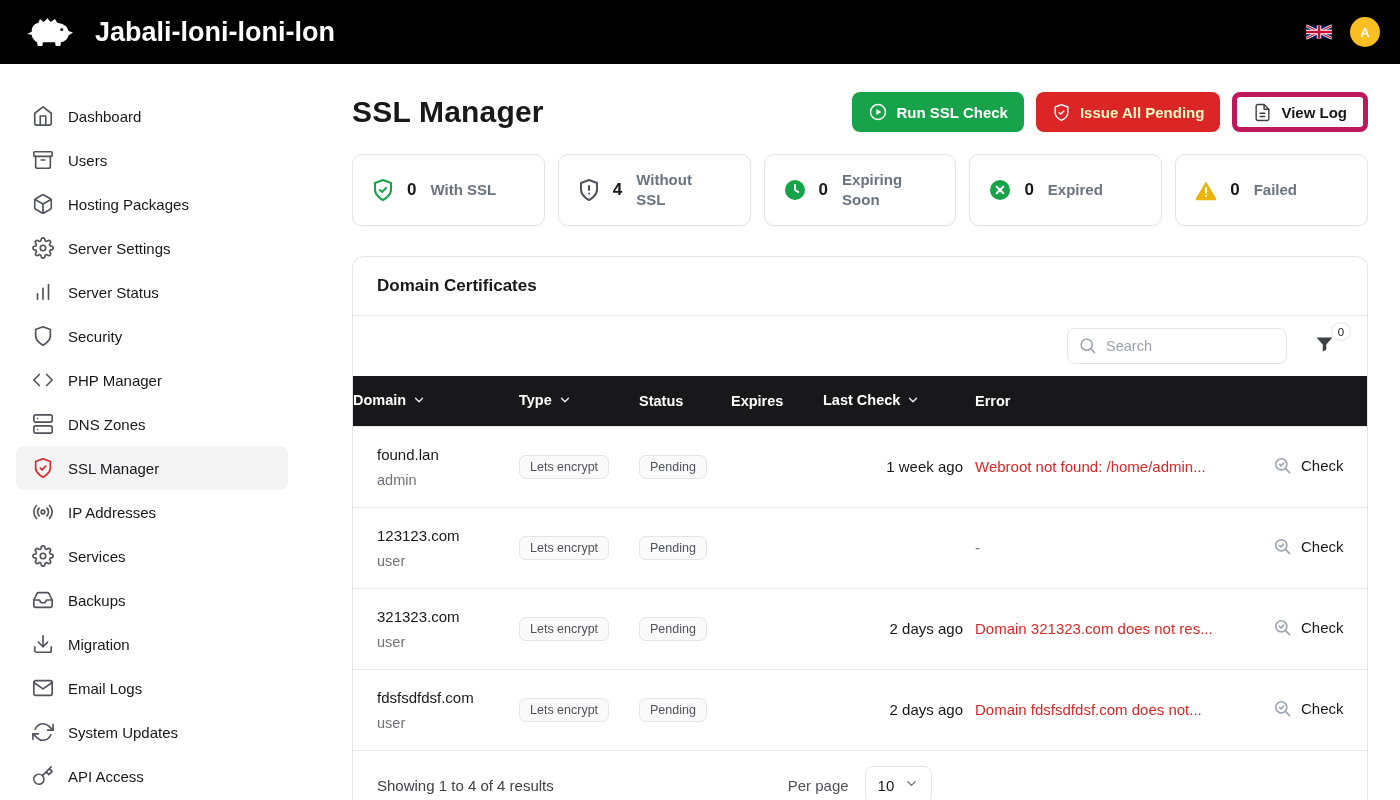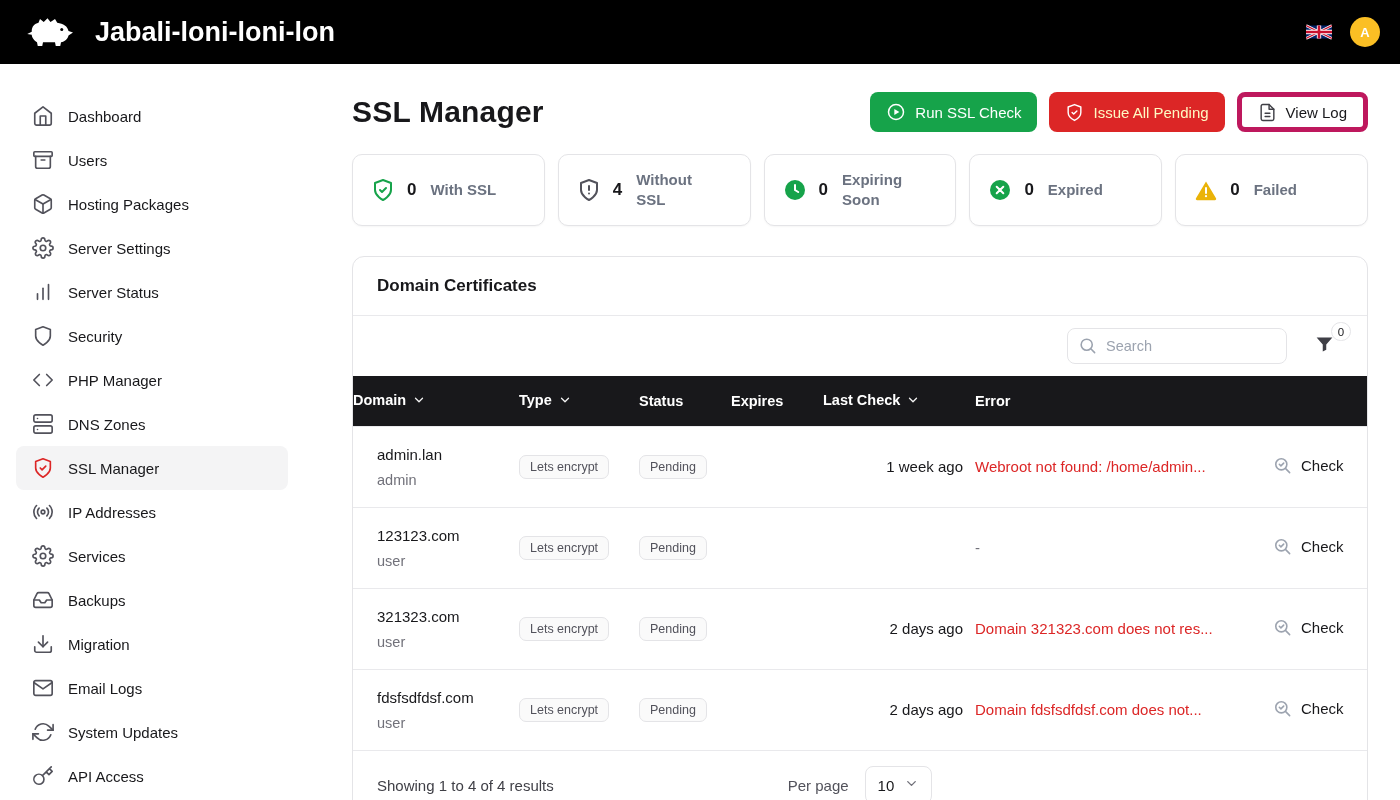--- a/index.html
+++ b/index.html
@@ -31,21 +31,21 @@
   .side-icon svg { display:block; }
 
   main { flex:1; padding:0 32px 0 48px; }
 
   
   .page-header { display:flex; align-items:center; justify-content:space-between;
     margin-top:28px; }
   .page-title { font-size:30px; font-weight:bold; margin:0; letter-spacing:.2px; }
   .actions { display:flex; gap:12px; }
   .btn { display:flex; align-items:center; gap:9px; height:40px; padding:0 16px;
-    border-radius:8px; font-size:15px; font-weight:400; border:none; cursor:pointer;
+    border-radius:8px; font-size:15px; font-weight:700; border:none; cursor:pointer;
     font-family:inherit; }
   .btn svg { display:block; }
   .btn-green { background:#16a34a; color:#fff; }
   .btn-red { background:#dc2626; color:#fef9c3; }
   .btn-outline { background:#fff; color:#18181b; border:5px solid #be185d; }
 
   
   .stats { display:flex; gap:13px; margin-top:22px; }
   .stat-card { flex:1; height:72px; border:1px solid #e4e4e7; border-radius:10px;
     background:#fff; box-shadow:0 1px 2px rgba(0,0,0,.04); display:flex;
@@ -463,21 +463,21 @@
             </th>
             <th>
               <span>Error</span>
             </th>
             <th></th>
           </tr>
         </thead>
         <tbody>
           <tr>
             <td>
-              <div class="domain">admin.lan</div>
+              <div class="domain">found.lan</div>
               <div class="user">admin</div>
             </td>
             <td><span class="badge">Lets encrypt</span></td>
             <td><span class="badge">Pending</span></td>
             <td></td>
             <td class="cell-lastcheck">1 week ago</td>
             <td class="cell-error">Webroot not found: /home/admin...</td>
             <td class="cell-action">
               <button class="check-btn">
                 <span class="glyph">

